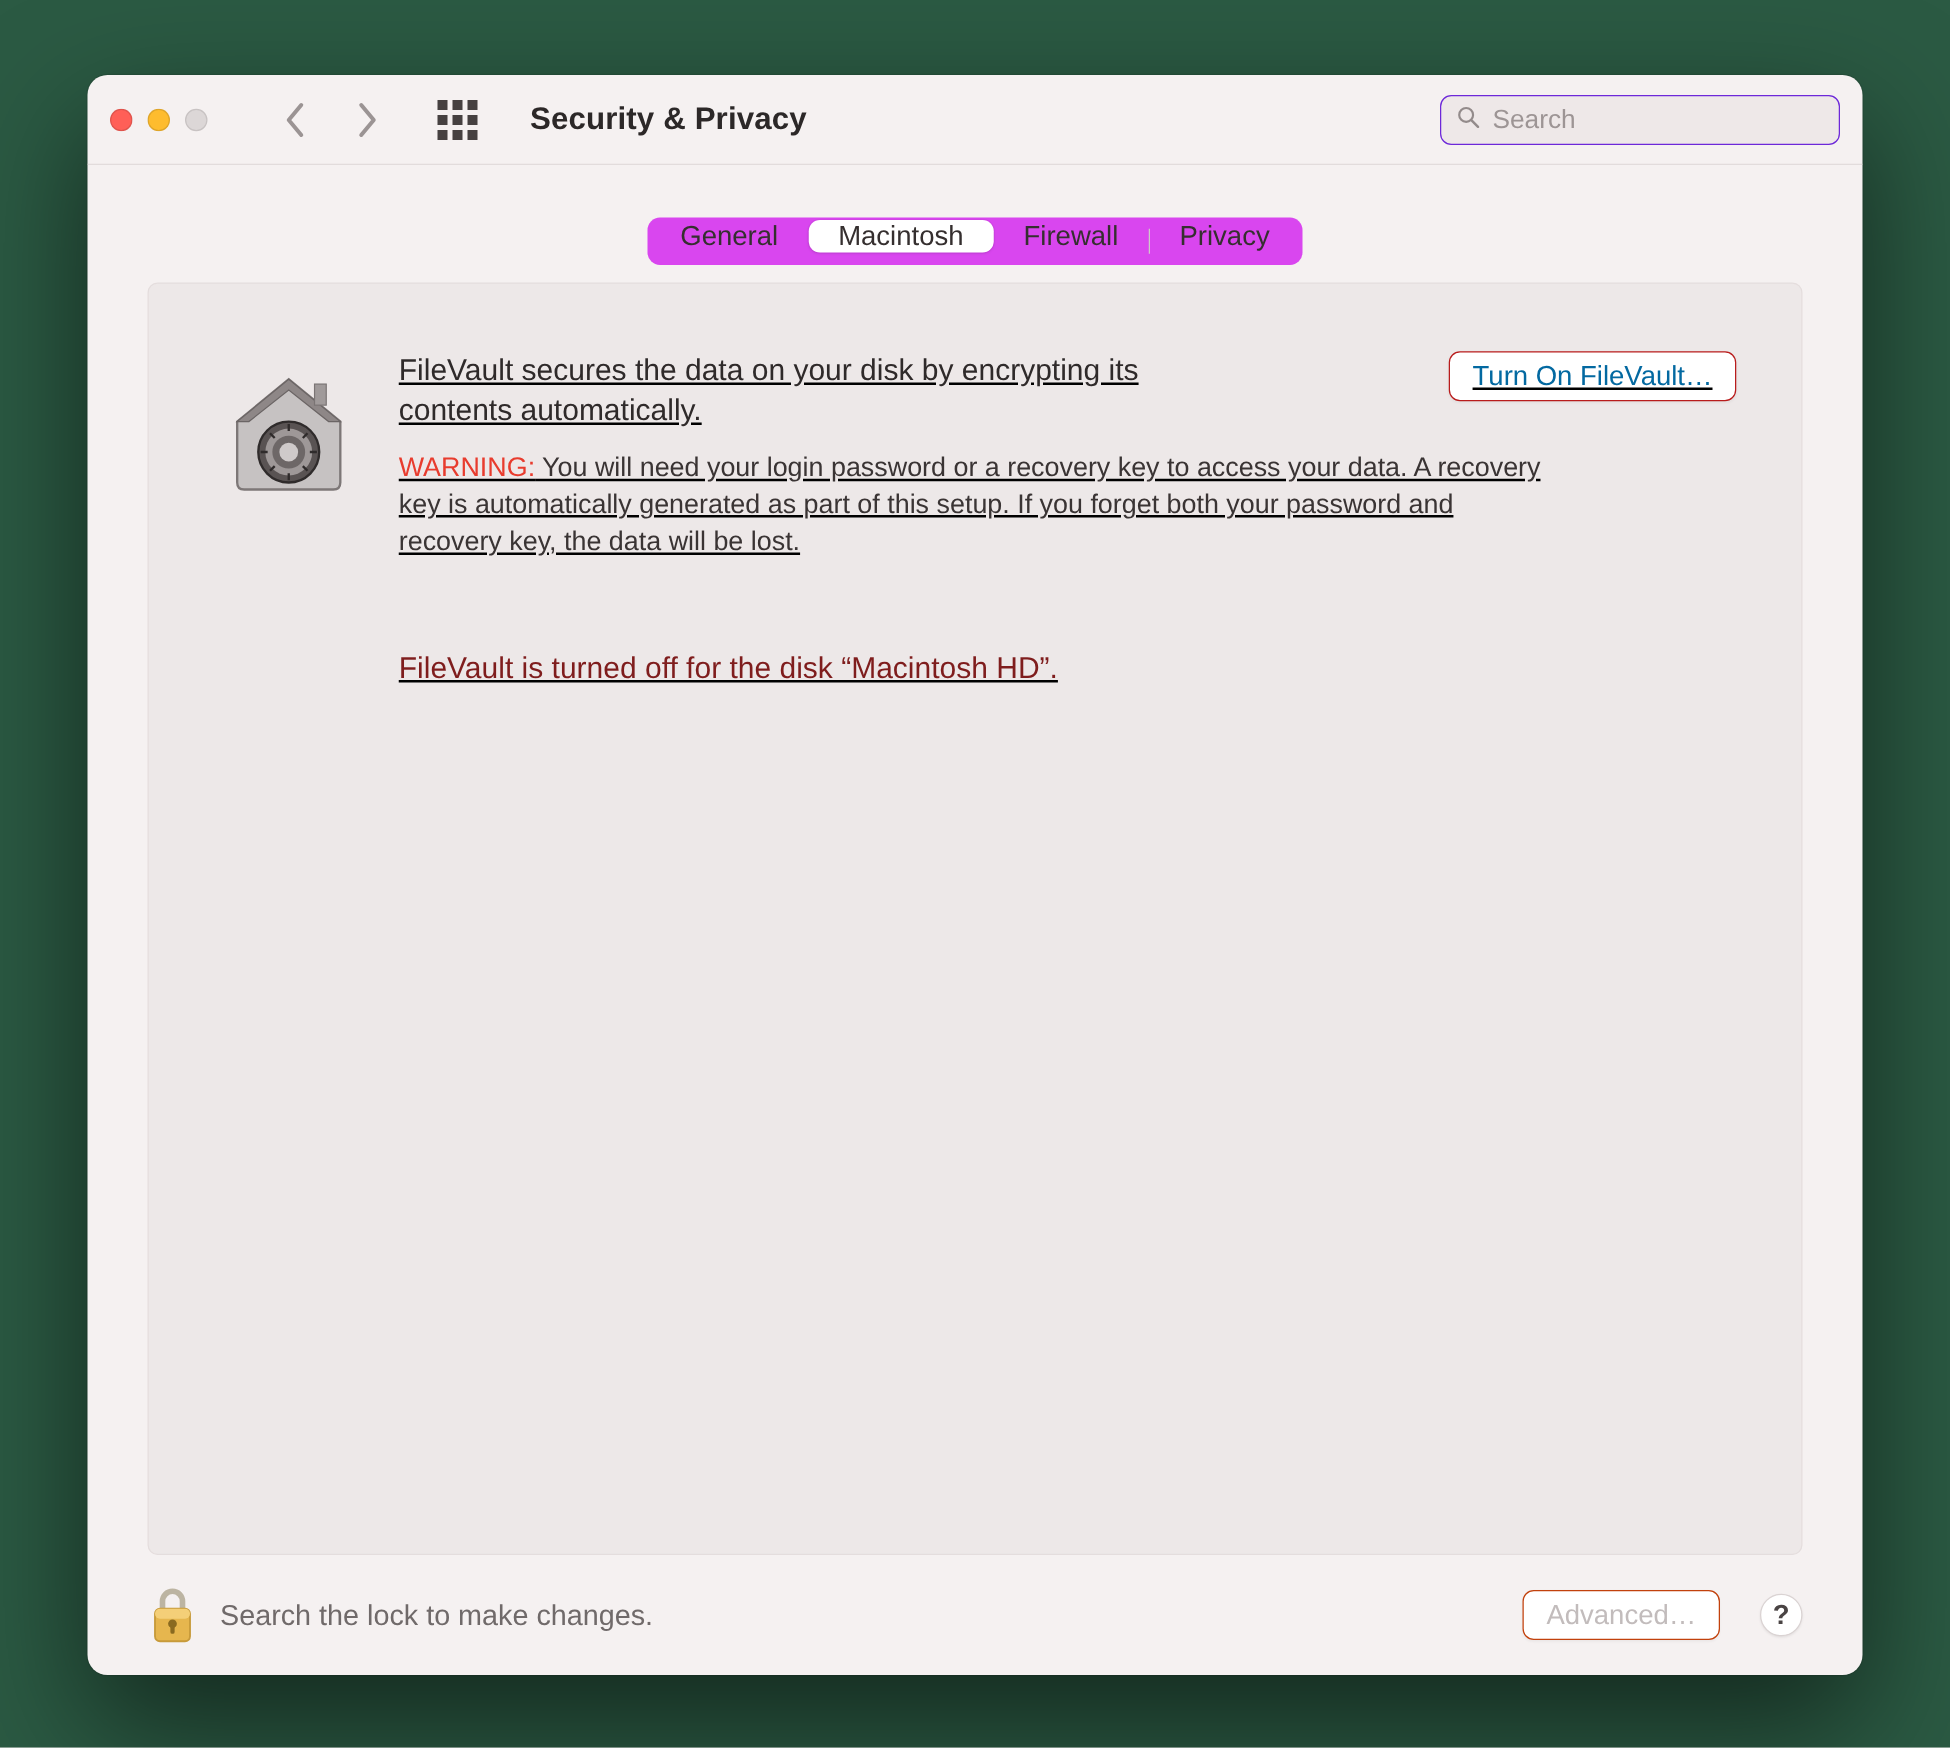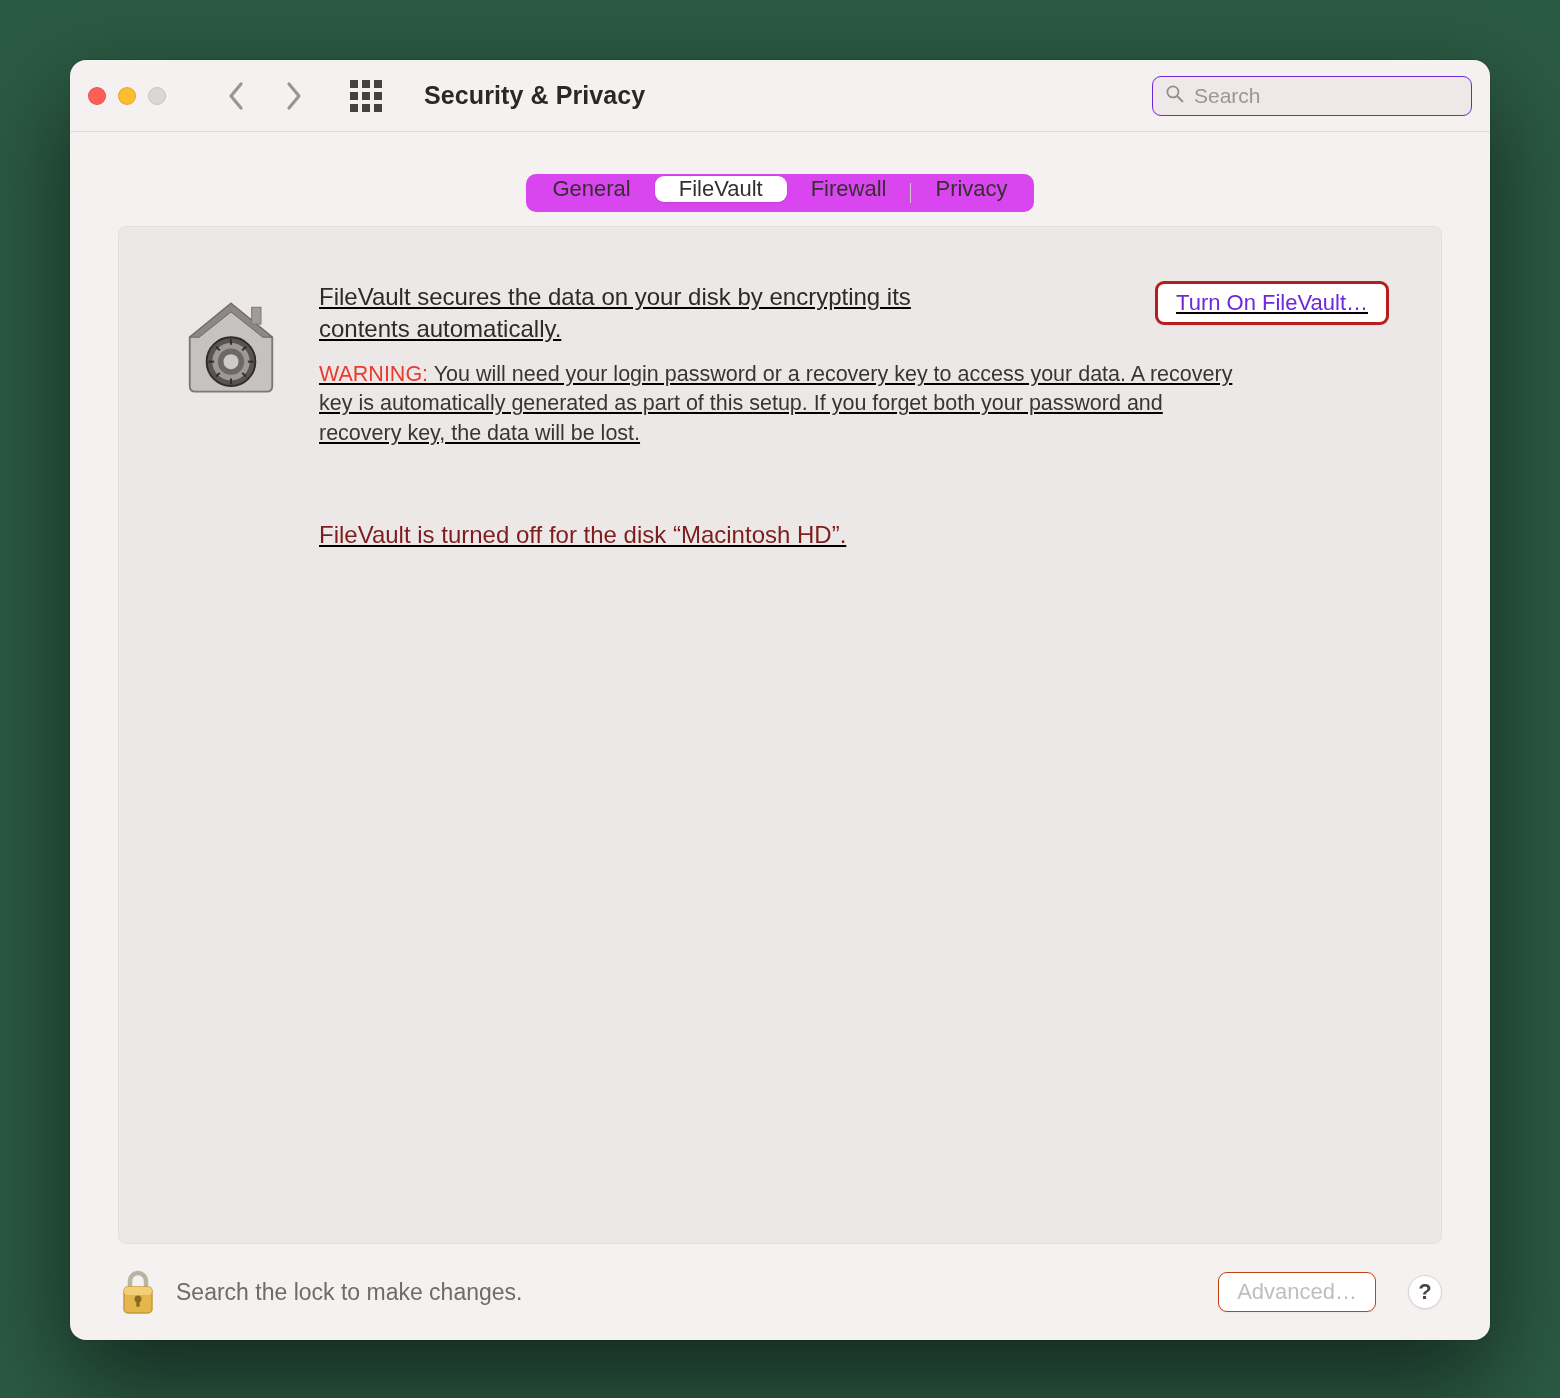--- a/index.html
+++ b/index.html
@@ -112,25 +112,25 @@
     .row-top {
       display: flex; align-items: flex-start; gap: 40px;
     }
     .intro {
       font-size: 24px; line-height: 1.35; color: #2f2a2a;
       max-width: 620px;
     }
     .turn-on-btn {
       margin-left: auto;
       background: #fff;
-      border: 3px solid #b91c1c;
+      border: 1px solid #b91c1c;
       border-radius: 9px;
       padding: 6px 18px;
       font-size: 22px;
-      color: #6d28d9;
+      color: #0369a1;
       white-space: nowrap;
       box-shadow: 0 1px 2px rgba(0,0,0,.04);
       text-align: right;
     }
     .warning-block {
       margin-top: 14px;
       font-size: 21.5px; line-height: 1.38; color: #3a3434;
       max-width: 920px;
     }
     .warning-block .label { color: #e83c2e; font-weight: 500; margin-top: 44px; }
@@ -218,21 +218,21 @@
           </svg>
       </span>
       <input type="text" placeholder="Search" style="">
     </div>
   </div>
 
   <div class="body">
 
     <div class="tabbar">
       <div class="tab">General</div>
-      <div class="tab-selected">FileVault</div>
+      <div class="tab-selected">Macintosh</div>
       <div class="tab">Firewall</div>
       <div class="tab-sep"></div>
       <div class="tab">Privacy</div>
     </div>
 
     <div class="panel">
 
       <div class="fv-icon">
         <svg viewBox="0 0 128 128">
 

